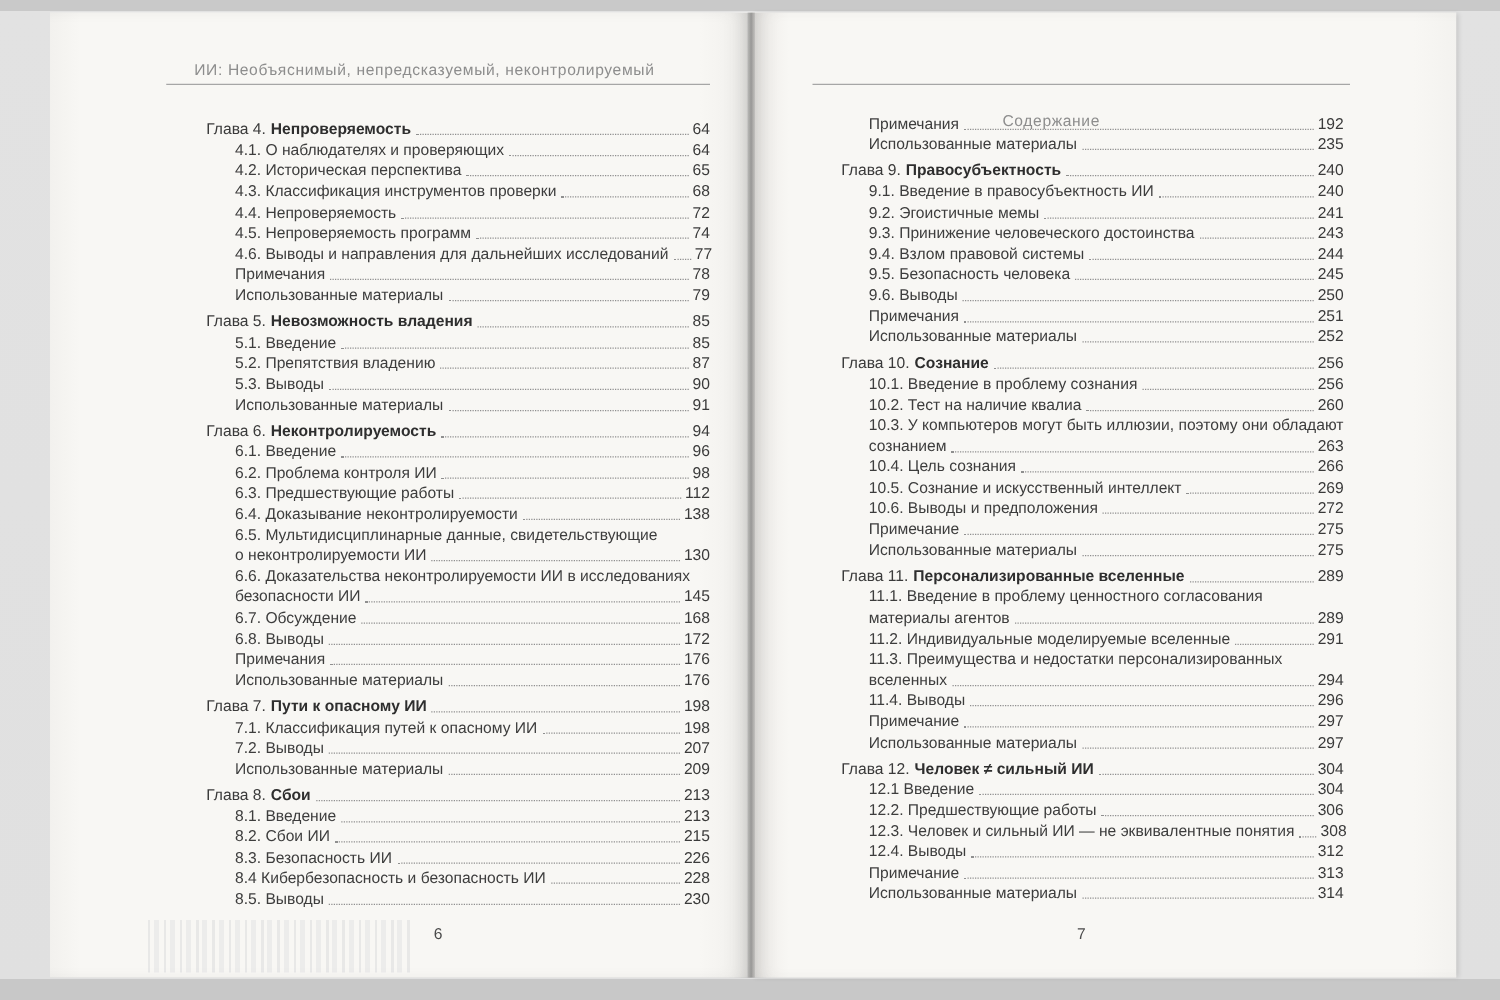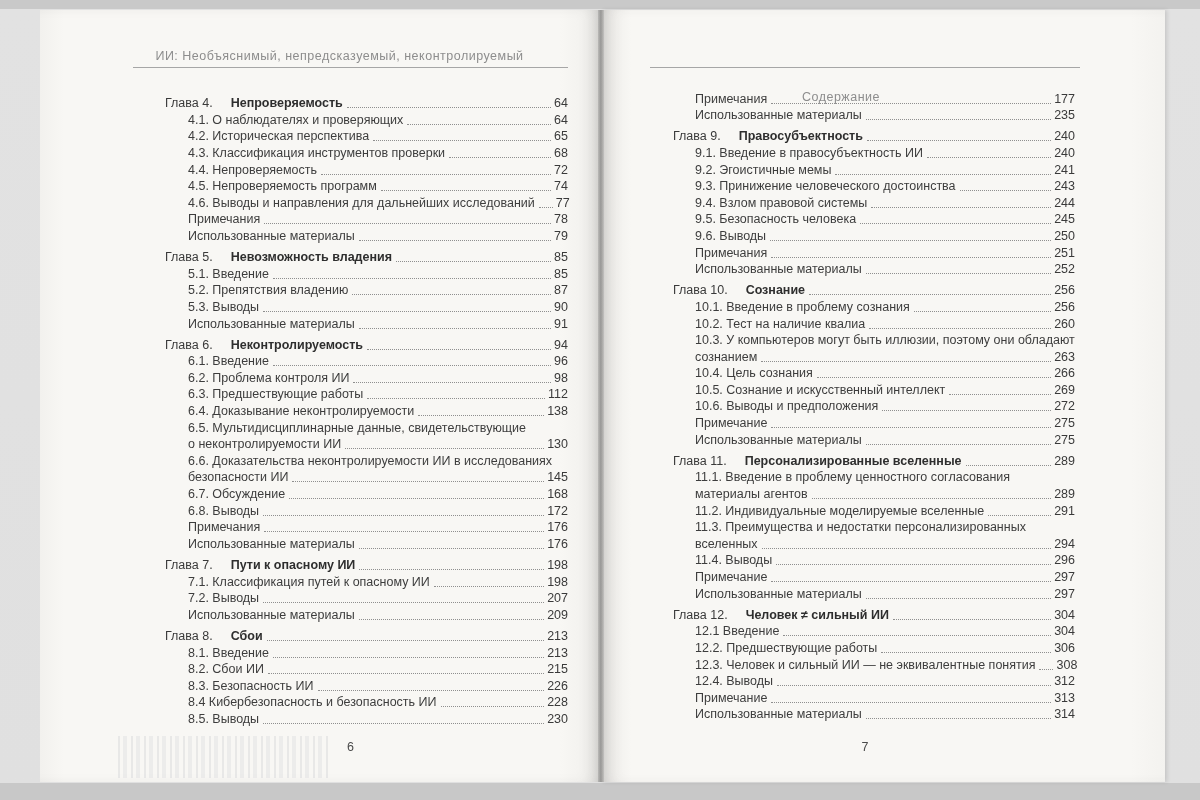--- a/index.html
+++ b/index.html
@@ -32,21 +32,21 @@
     position:absolute;top:67px;height:1px;background:#a6a6a6;
   }
   .toc{
     position:absolute;top:90px;
     font-size:12.5px;color:#3d3d3d;
   }
   .row{display:flex;align-items:flex-end;height:16.6px;white-space:nowrap;}
   .row.chapter{margin-top:4.6px;text-align:right;}
   .row .txt{line-height:15px;}
   .row.chapter .prefix{font-weight:400;color:#3a3a3a;}
-  .row.chapter .title{font-weight:700;color:#2e2e2e;margin-left:18px;}
+  .row.chapter .title{font-weight:700;color:#2e2e2e;margin-left:4px;}
   .indent-ch{padding-left:var(--ch);}
   .indent-sub{padding-left:var(--sub);}
   .leader{
     flex:1;min-width:14px;
     border-bottom:1px dotted #8f8f8f;
     margin:0 3px 3px 4px;
   }
   .pg{line-height:15px;color:#3a3a3a;}
   .folio{
     position:absolute;top:740px;height:15px;
@@ -263,21 +263,21 @@
     <div class="row sub indent-sub">
       <span class="txt">8.5. Выводы</span>
       <span class="leader"></span>
       <span class="pg">230</span>
     </div>
   </div>
 <div id="toc-right" class="toc" style="left:650px;width:425px;--ch:23px;--sub:45px;">
     <div class="row sub indent-sub">
       <span class="txt">Примечания</span>
       <span class="leader"></span>
-      <span class="pg">177</span>
+      <span class="pg">192</span>
     </div>
     <div class="row sub indent-sub">
       <span class="txt">Использованные материалы</span>
       <span class="leader"></span>
       <span class="pg">235</span>
     </div>
     <div class="row chapter indent-ch">
       <span class="prefix txt">Глава 9.</span>
       <span class="title txt">Правосубъектность</span>
       <span class="leader"></span>

